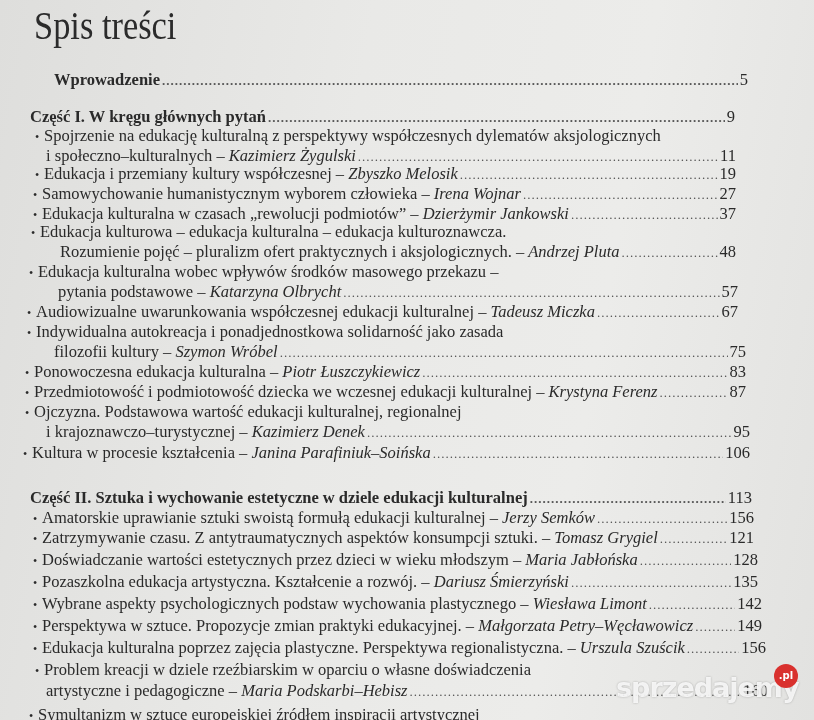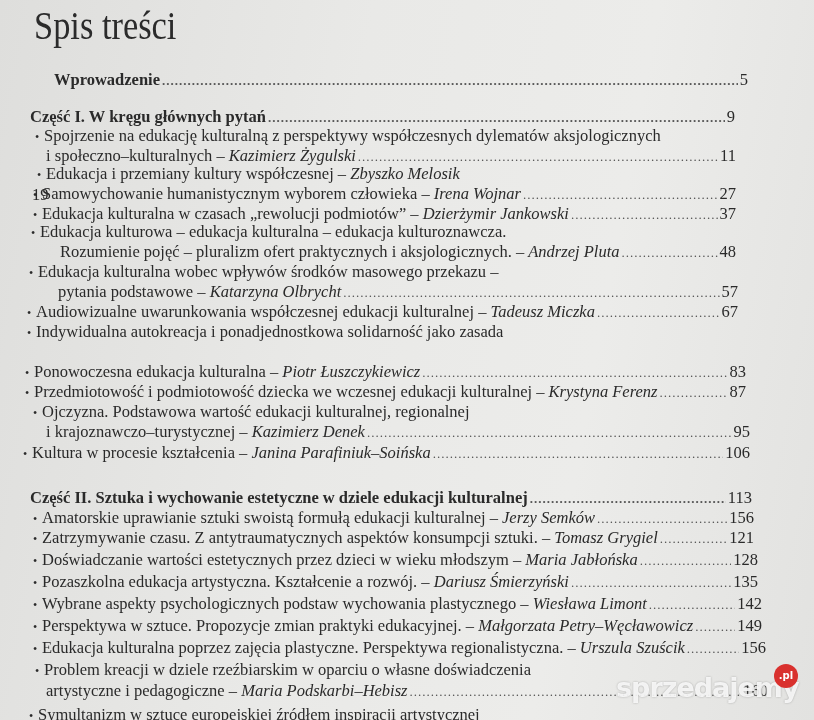--- a/index.html
+++ b/index.html
@@ -43,21 +43,21 @@
     <span class="pg" style="font-weight:normal">9</span>
   </div>
 
   <div class="line" style="left:30px;top:126px;"><span class="bullet">•</span><span>Spojrzenie na edukację kulturalną z perspektywy współczesnych dylematów aksjologicznych</span></div>
   <div class="line row" style="left:46px;width:690px;top:146px;">
     <span class="txt"><span>i społeczno–kulturalnych – </span><span class="author">Kazimierz Żygulski</span></span>
     <span class="dots"></span>
       <span class="pg">11</span>
   </div>
 
-  <div class="line row" style="left:30px;width:706px;top:164px;flex-direction:column;">
+  <div class="line row" style="left:30px;width:706px;top:164px;">
     <span class="txt"><span class="bullet">•</span><span>Edukacja i przemiany kultury współczesnej – </span><span class="author">Zbyszko Melosik</span></span>
     <span class="dots"></span>
       <span class="pg">19</span>
   </div>
 
   <div class="line row" style="left:28px;width:708px;top:184px;">
     <span class="txt"><span class="bullet">•</span><span>Samowychowanie humanistycznym wyborem człowieka – </span><span class="author">Irena Wojnar</span></span>
     <span class="dots"></span>
       <span class="pg">27</span>
   </div>
@@ -82,34 +82,39 @@
       <span class="pg">57</span>
   </div>
 
   <div class="line row" style="left:22px;width:716px;top:302px;">
     <span class="txt"><span class="bullet">•</span><span>Audiowizualne uwarunkowania współczesnej edukacji kulturalnej – </span><span class="author">Tadeusz Miczka</span></span>
     <span class="dots"></span>
       <span class="pg">67</span>
   </div>
 
   <div class="line" style="left:22px;top:322px;"><span class="bullet">•</span><span>Indywidualna autokreacja i ponadjednostkowa solidarność jako zasada</span></div>
+  <div class="line row" style="left:54px;width:692px;top:342px;">
+    <span class="txt"><span>filozofii kultury – </span><span class="author">Szymon Wróbel</span></span>
+    <span class="dots"></span>
+      <span class="pg">75</span>
+  </div>
 
   <div class="line row" style="left:20px;width:726px;top:362px;">
     <span class="txt"><span class="bullet">•</span><span>Ponowoczesna edukacja kulturalna – </span><span class="author">Piotr Łuszczykiewicz</span></span>
     <span class="dots"></span>
       <span class="pg">83</span>
   </div>
 
   <div class="line row" style="left:20px;width:726px;top:382px;">
     <span class="txt"><span class="bullet">•</span><span>Przedmiotowość i podmiotowość dziecka we wczesnej edukacji kulturalnej – </span><span class="author">Krystyna Ferenz</span></span>
     <span class="dots"></span>
       <span class="pg">87</span>
   </div>
 
-  <div class="line" style="left:20px;top:402px;margin-left:8px;"><span class="bullet">•</span><span>Ojczyzna. Podstawowa wartość edukacji kulturalnej, regionalnej</span></div>
+  <div class="line" style="left:20px;top:402px;"><span class="bullet">•</span><span>Ojczyzna. Podstawowa wartość edukacji kulturalnej, regionalnej</span></div>
   <div class="line row" style="left:46px;width:704px;top:422px;">
     <span class="txt"><span>i krajoznawczo–turystycznej – </span><span class="author">Kazimierz Denek</span></span>
     <span class="dots"></span>
       <span class="pg">95</span>
   </div>
 
   <div class="line row" style="left:18px;width:732px;top:443px;">
     <span class="txt"><span class="bullet">•</span><span>Kultura w procesie kształcenia – </span><span class="author">Janina Parafiniuk–Soińska</span></span>
     <span class="dots"></span>
       <span class="pg">106</span>

